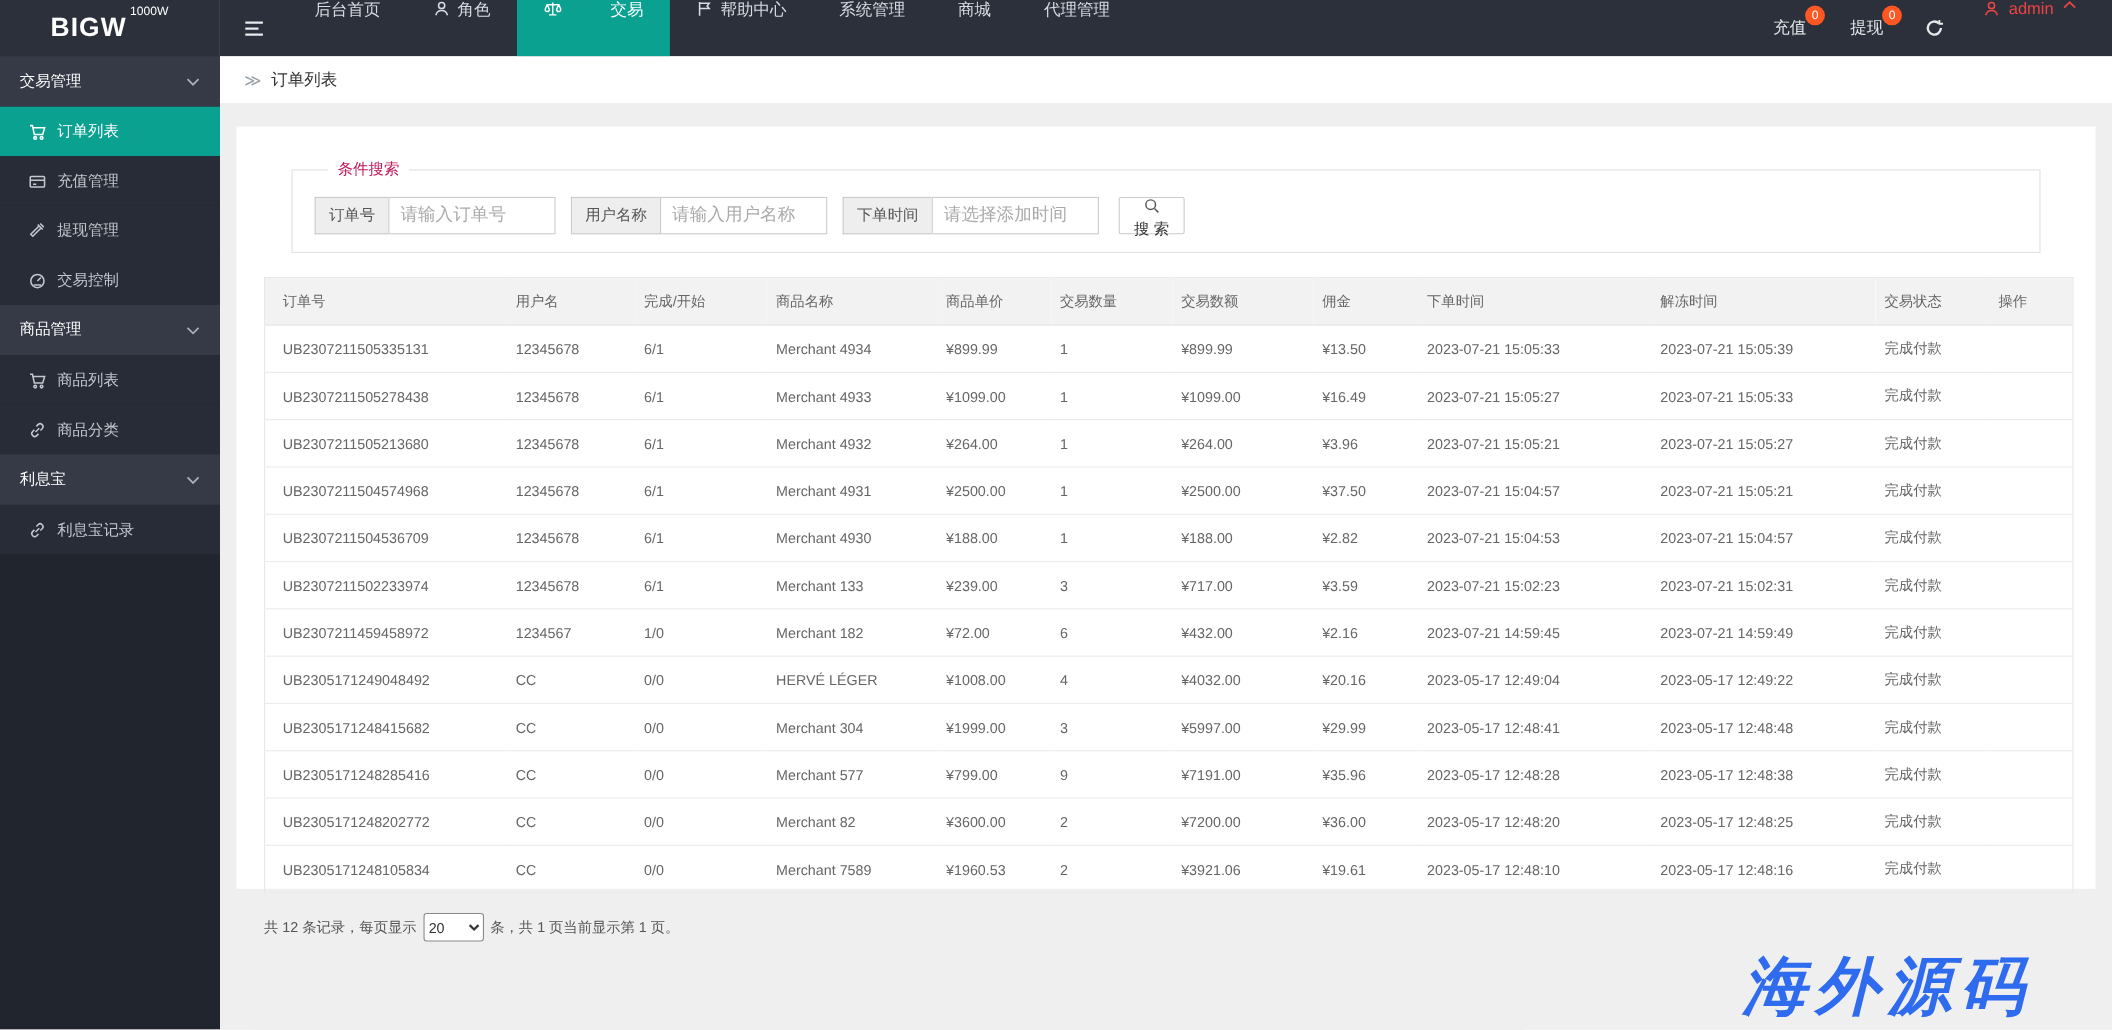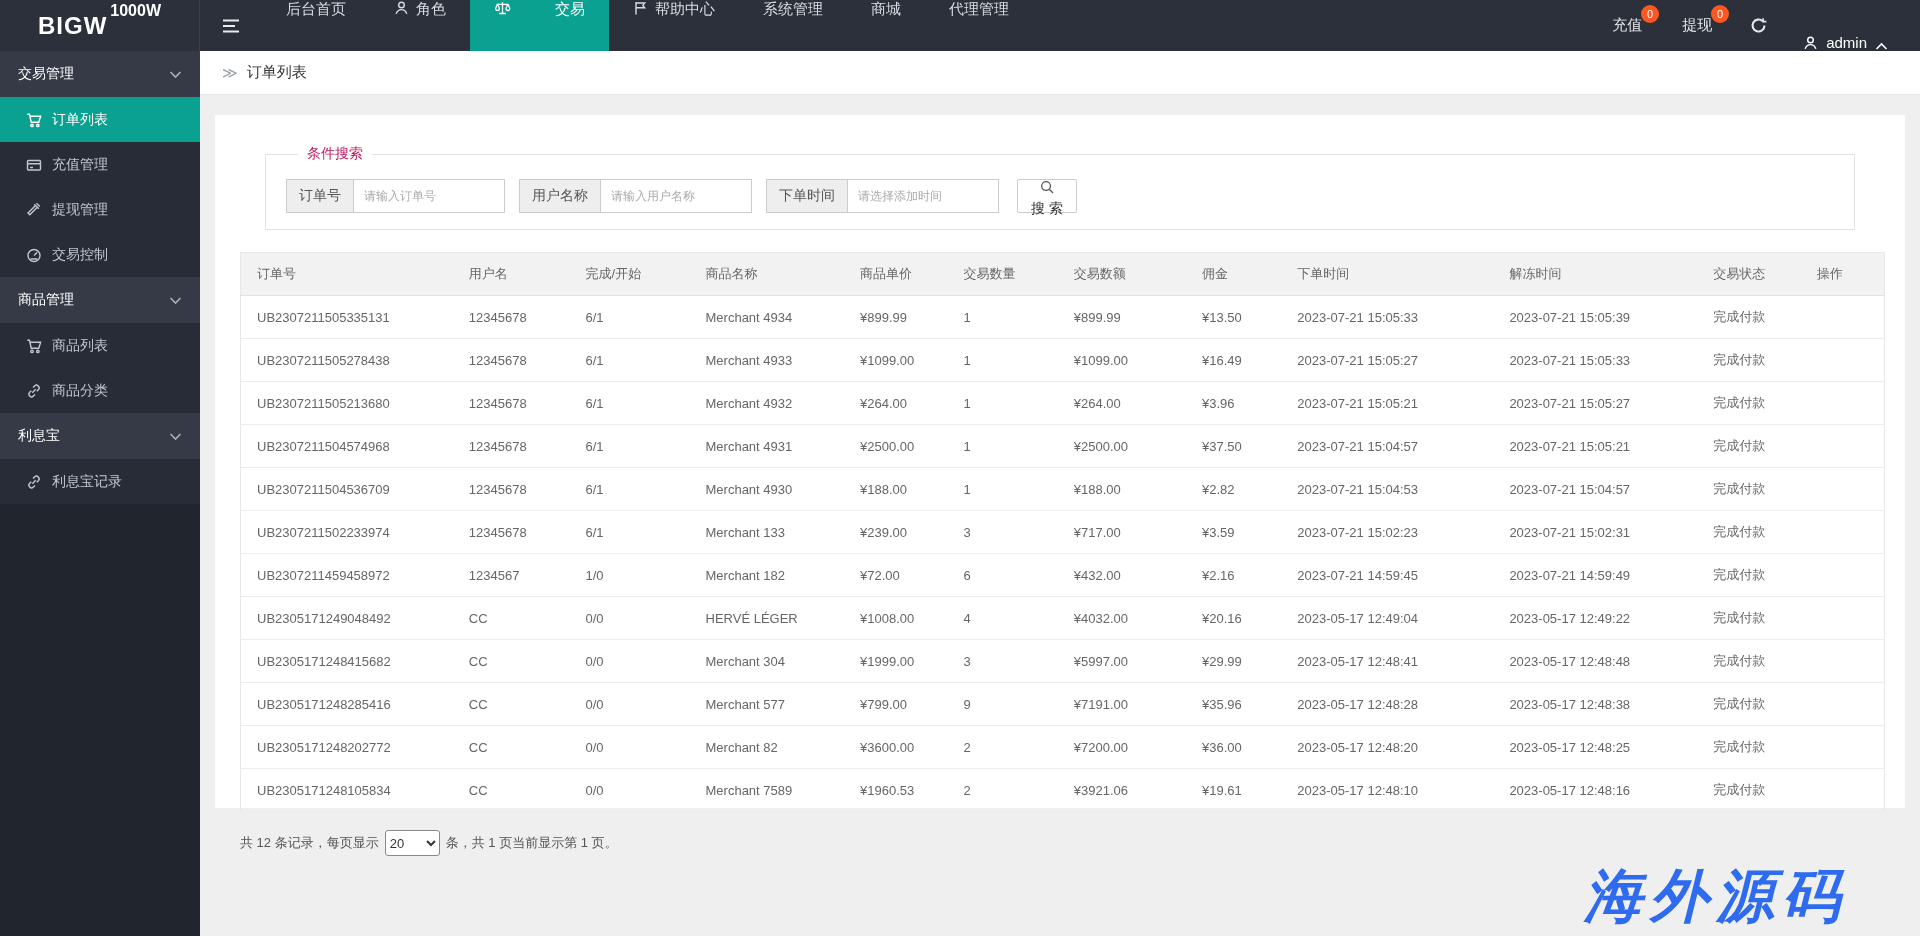--- a/index.html
+++ b/index.html
@@ -11,35 +11,35 @@
     --accent:#0aa191; --badge:#ff5722; --watermark:#2e6bee;
   }
   svg { display:block; }
 
   
   .navbar { position:absolute; top:0; left:0; width:1920px; height:51px;
             background:#2b303b; display:flex; align-items:stretch; z-index:30; }
   .logo { width:200px; display:flex; align-items:center; justify-content:center;
           color:#fff; border-right:1px solid #3a404d; cursor:pointer; }
   .logo-text { font-size:24px; font-weight:bold; letter-spacing:1px; }
-  .logo-sup { font-size:16px; font-weight:bold; margin:-14px 0 16px 3px; }
+  .logo-sup { font-size:11px; font-weight:normal; margin:-14px 0 16px 3px; }
   .burger { display:flex; align-items:center; padding:0 22px; cursor:pointer; color:#e8eaee; }
   .nav-left { display:flex; align-items:stretch; }
   .nav-item { display:flex; gap:7px; padding:0 24px;
               color:#d8dbe1; font-size:15px; cursor:pointer; white-space:nowrap; }
   .nav-item.active { background:var(--accent); color:#fff;gap:44px; }
   .nav-right { margin-left:auto; display:flex; align-items:stretch; padding-right:14px; }
   .nav-badge-item { position:relative; display:flex; align-items:center;
                     padding:0 20px; color:#e6e8eb; font-size:15px; cursor:pointer; }
   .badge { position:absolute; top:5px; right:3px; min-width:18px; height:18px;
            border-radius:9px; background:var(--badge); color:#fff; font-size:11px;
            display:flex; align-items:center; justify-content:center; padding:0 5px; }
   .refresh-item { display:flex; align-items:center; padding:0 18px; color:#e6e8eb; cursor:pointer; }
-  .user-item { display:flex; align-items:flex-end; gap:8px; padding:0 18px;
-               color:#ffffff; font-size:15px; cursor:pointer; }
+  .user-item { display:flex; align-items:flex-start; gap:8px; padding:0 18px;
+               color:#ef4444; font-size:15px; cursor:pointer; }
 
   
   .sidebar { position:absolute; top:51px; left:0; width:200px; height:885px;
              background:#21252e; z-index:20; }
   .side-section-header { height:46px; background:#353a46; color:#fff; display:flex;
              align-items:center; padding:0 18px; font-size:14px; cursor:pointer; }
   .side-chevron { margin-left:auto; color:#aab0bb; }
   .side-item { height:45px; display:flex; align-items:center; gap:10px;
                padding-left:26px; color:#c3c7cf; font-size:14px; cursor:pointer;
                background:#272c36; }
@@ -59,21 +59,21 @@
 
   .search-wrap { padding:30px 50px 0 50px; }
   .search-fieldset { border:1px solid #e2e2e2; padding:16px 20px; }
   .search-fieldset legend { font-size:14px; color:#be185d; padding:0 9px; margin-left:12px; }
   .search-row { display:flex; align-items:center; }
   .input-group { display:flex; margin-right:14px; }
   .input-addon { background:#eee; border:1px solid #ccc; border-right:0; height:34px;
                  display:flex; align-items:center; padding:0 12px; font-size:14px;
                  color:#555; white-space:nowrap; }
   .input-group input { width:152px; height:34px; border:1px solid #ccc; padding:0 10px;
-                 font-size:12px; color:#333; outline:none; background:#fff; }
+                 font-size:16px; color:#333; outline:none; background:#fff; }
   .input-group input::placeholder { color:#aaa; }
   .search-btn { display:inline-flex; align-items:center; gap:6px; height:34px;
                 padding:0 13px; background:#fff; border:1px solid #ccc; border-radius:2px;
                 font-size:14px; color:#333; cursor:pointer; margin-left:4px;flex-direction:column; }
   .search-btn svg { color:#555; }
 
   
   .table-wrap { padding:22px 20px 0 25px; }
   table { width:100%; border-collapse:collapse; border:1px solid #e7e7e7; table-layout:fixed; }
   th { background:#f2f2f2; font-weight:normal; text-align:left; font-size:13px;

